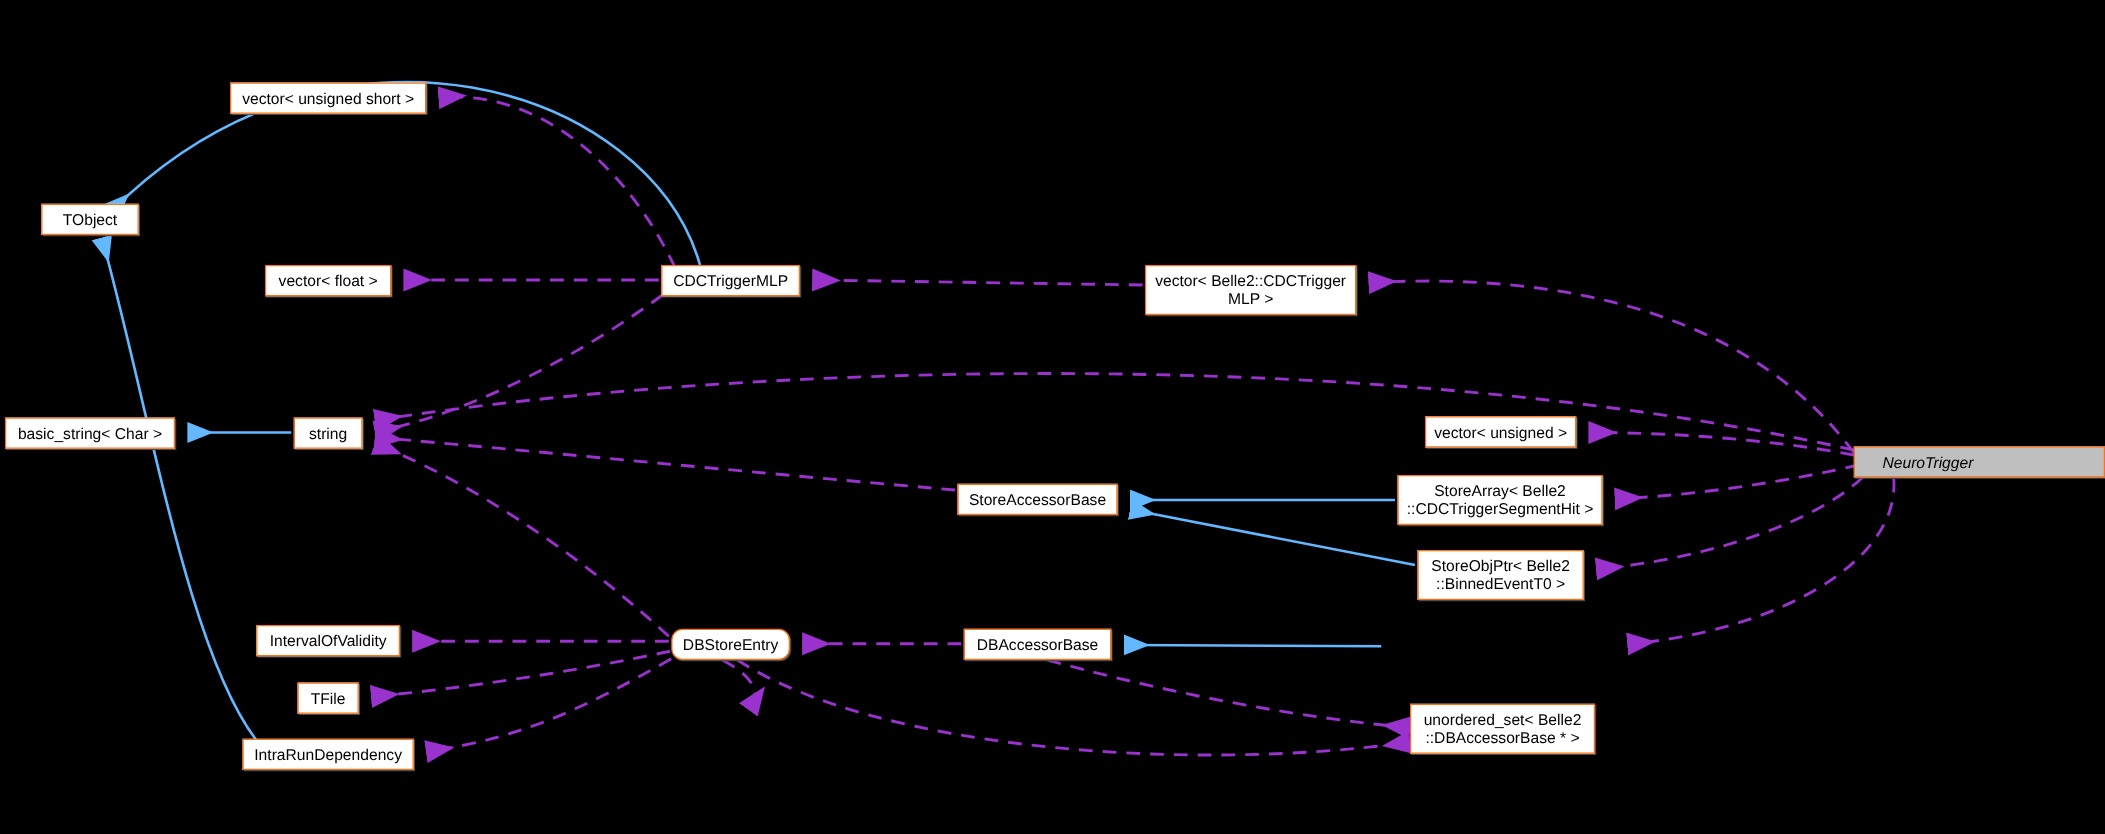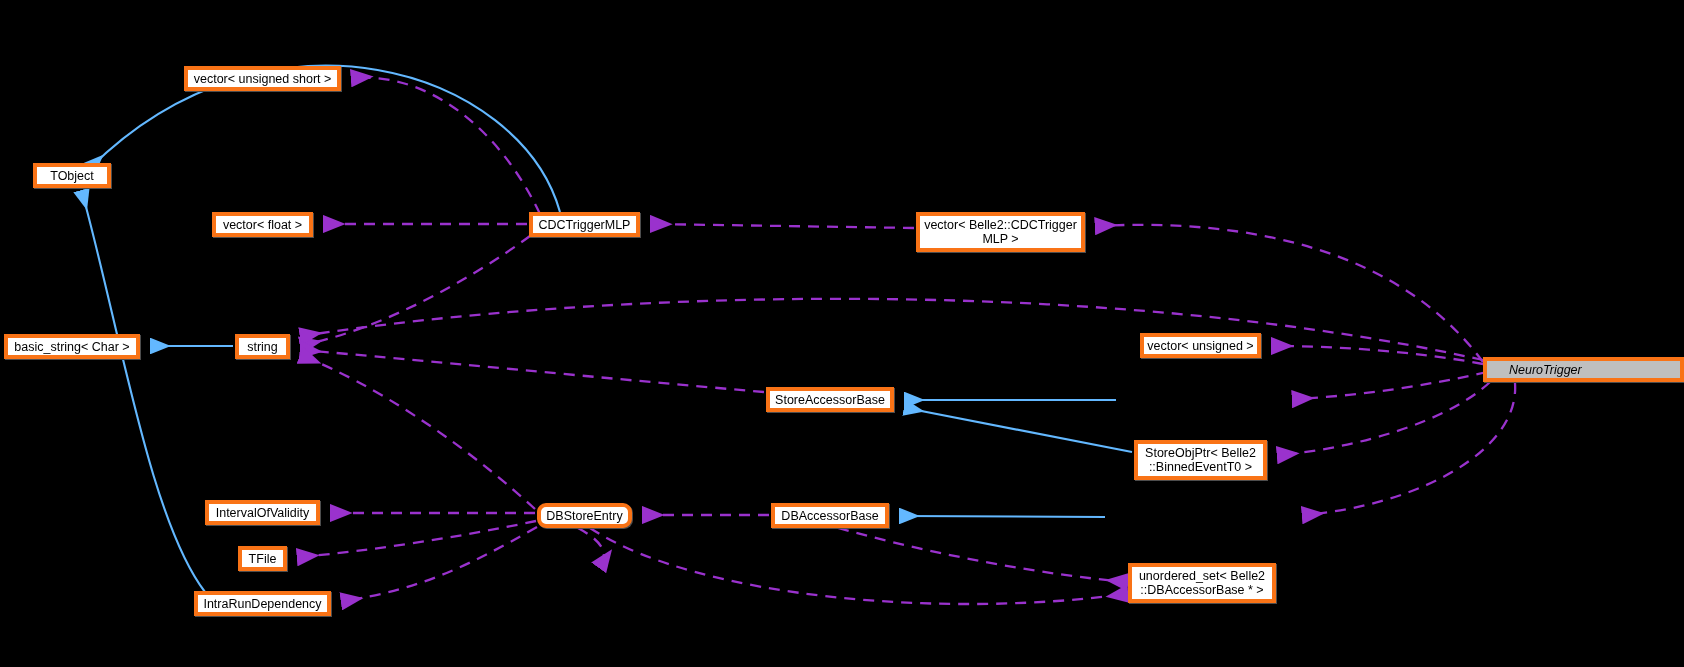--- a/index.html
+++ b/index.html
@@ -1,19 +1,19 @@
 <!DOCTYPE html>
 <html><head>
 <meta charset="utf-8">
 <style>
   html,body{margin:0;padding:0;background:#000;}
   #canvas{position:relative;width:1684px;height:667px;background:#000;
           font-family:"Liberation Sans",sans-serif;overflow:hidden;}
   svg.edges{position:absolute;left:0;top:0;width:1684px;height:667px;}
-  .node{position:absolute;box-sizing:border-box;background:#fff;border:4px solid #f97316;
+  .node{position:absolute;box-sizing:border-box;background:#fff;border:1px solid #f97316;
         color:#000;font-size:12.5px;line-height:14px;text-align:center;
         display:flex;align-items:center;justify-content:center;
         box-shadow:1px 1px 0 0 #4d4d4d;white-space:pre;z-index:5;}
   .node.hl{background:#bfbfbf;}
   .node span{display:block;width:100%;}
 </style>
 </head>
 <body>
 
 <div id="canvas">
@@ -81,20 +81,24 @@
   <div class="node" style="left:916px;top:212px;width:169px;height:40px;">
     <span>vector&lt; Belle2::CDCTrigger
 MLP &gt;</span>
   </div>
   <div class="node" style="left:1140px;top:333px;width:121px;height:25px;">
     <span>vector&lt; unsigned &gt;</span>
   </div>
   <div class="node" style="left:766px;top:387px;width:128px;height:25px;">
     <span>StoreAccessorBase</span>
   </div>
+  <div class="node" style="left:1118px;top:380px;width:164px;height:40px;">
+    <span>StoreArray&lt; Belle2
+::CDCTriggerSegmentHit &gt;</span>
+  </div>
   <div class="node" style="left:1134px;top:440px;width:133px;height:40px;">
     <span>StoreObjPtr&lt; Belle2
 ::BinnedEventT0 &gt;</span>
   </div>
   <div class="node" style="left:205px;top:500px;width:115px;height:25px;">
     <span>IntervalOfValidity</span>
   </div>
   <div class="node" style="left:238px;top:546px;width:49px;height:25px;">
     <span>TFile</span>
   </div>

